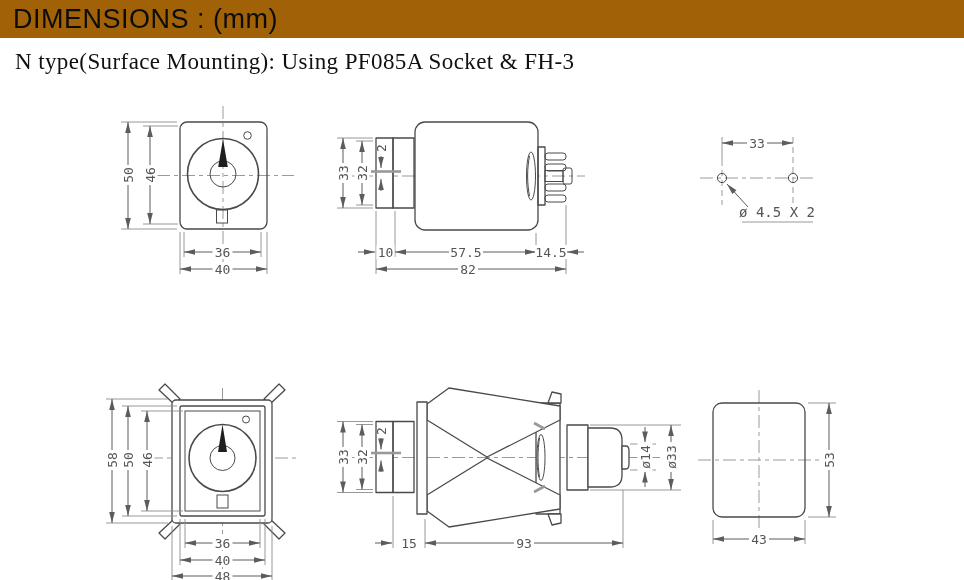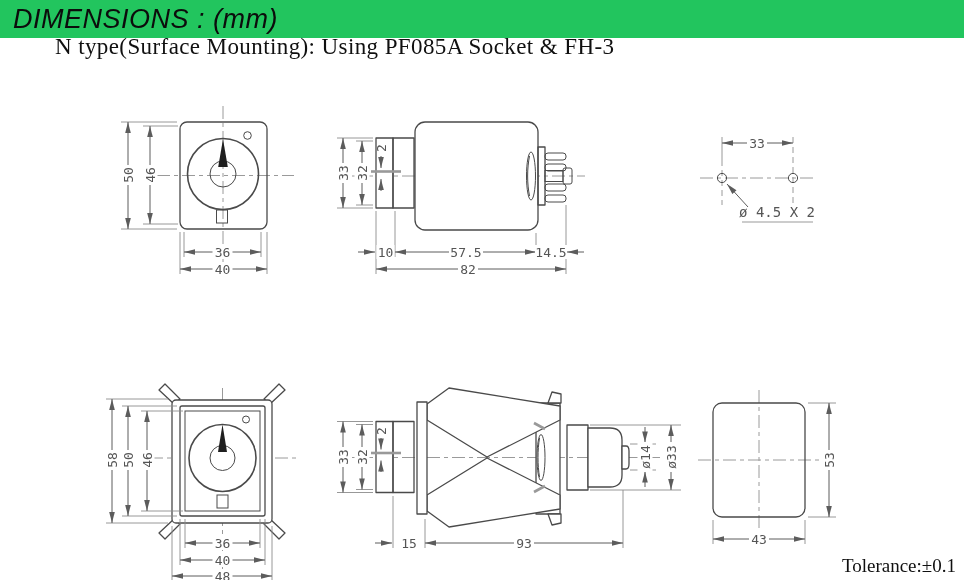--- a/index.html
+++ b/index.html
@@ -1,24 +1,24 @@
 <!DOCTYPE html>
 <html><head>
 <meta charset="utf-8">
 <style>
   html,body{margin:0;padding:0;background:#fff;}
   #stage{position:relative;width:964px;height:580px;background:#ffffff;overflow:hidden;
          font-family:"Liberation Serif", serif;}
-  #headerbar{position:absolute;left:0;top:0;width:964px;height:38px;background:#22c55e;
-             display:flex;align-items:center;font-style:italic;}
+  #headerbar{position:absolute;left:0;top:0;width:964px;height:38px;background:#a16207;
+             display:flex;align-items:center;}
   #headerbar .t{font-family:"Liberation Sans", sans-serif;font-size:27px;color:#0c0c0c;
                 padding-left:13px;letter-spacing:0.5px;}
   .sect-title{position:absolute;left:15px;font-family:"Liberation Serif", serif;
               font-size:23px;color:#101010;letter-spacing:0.4px;white-space:nowrap;}
-  #n-title{top:34px;margin-left:40px;}
+  #n-title{top:49px;}
   #y-title{top:320px;}
   #tol{position:absolute;right:8px;top:555px;font-family:"Liberation Serif", serif;
        font-size:19px;color:#101010;}
   svg{position:absolute;left:0;top:0;}
   .ol{fill:none;stroke:#4a4a4a;stroke-width:1.3;stroke-linejoin:round;}
   .olf{fill:#ffffff;stroke:#4a4a4a;stroke-width:1.3;stroke-linejoin:round;}
   .ol2{stroke-width:1.6;}
   .thin{fill:none;stroke:#4a4a4a;stroke-width:1;}
   .cl{fill:none;stroke:#9a9a9a;stroke-width:1;stroke-dasharray:13 4 4 4;}
   .dsh{fill:none;stroke:#9a9a9a;stroke-width:1;stroke-dasharray:6 4;}
@@ -323,15 +323,14 @@
           <rect class="tbg" x="-10" y="-7" width="20" height="14"></rect>
         <text class="dimt" text-anchor="middle" y="4.5">43</text>
         </g>
     </g>
   </svg>
 
   <div id="headerbar">
     <span class="t">DIMENSIONS : (mm)</span>
   </div>
   <div id="n-title" class="sect-title">N type(Surface Mounting): Using PF085A Socket &amp; FH-3</div>
-  <div id="tol">Tolerance:±0.1</div>
 
 </div>
 
 </body></html>

